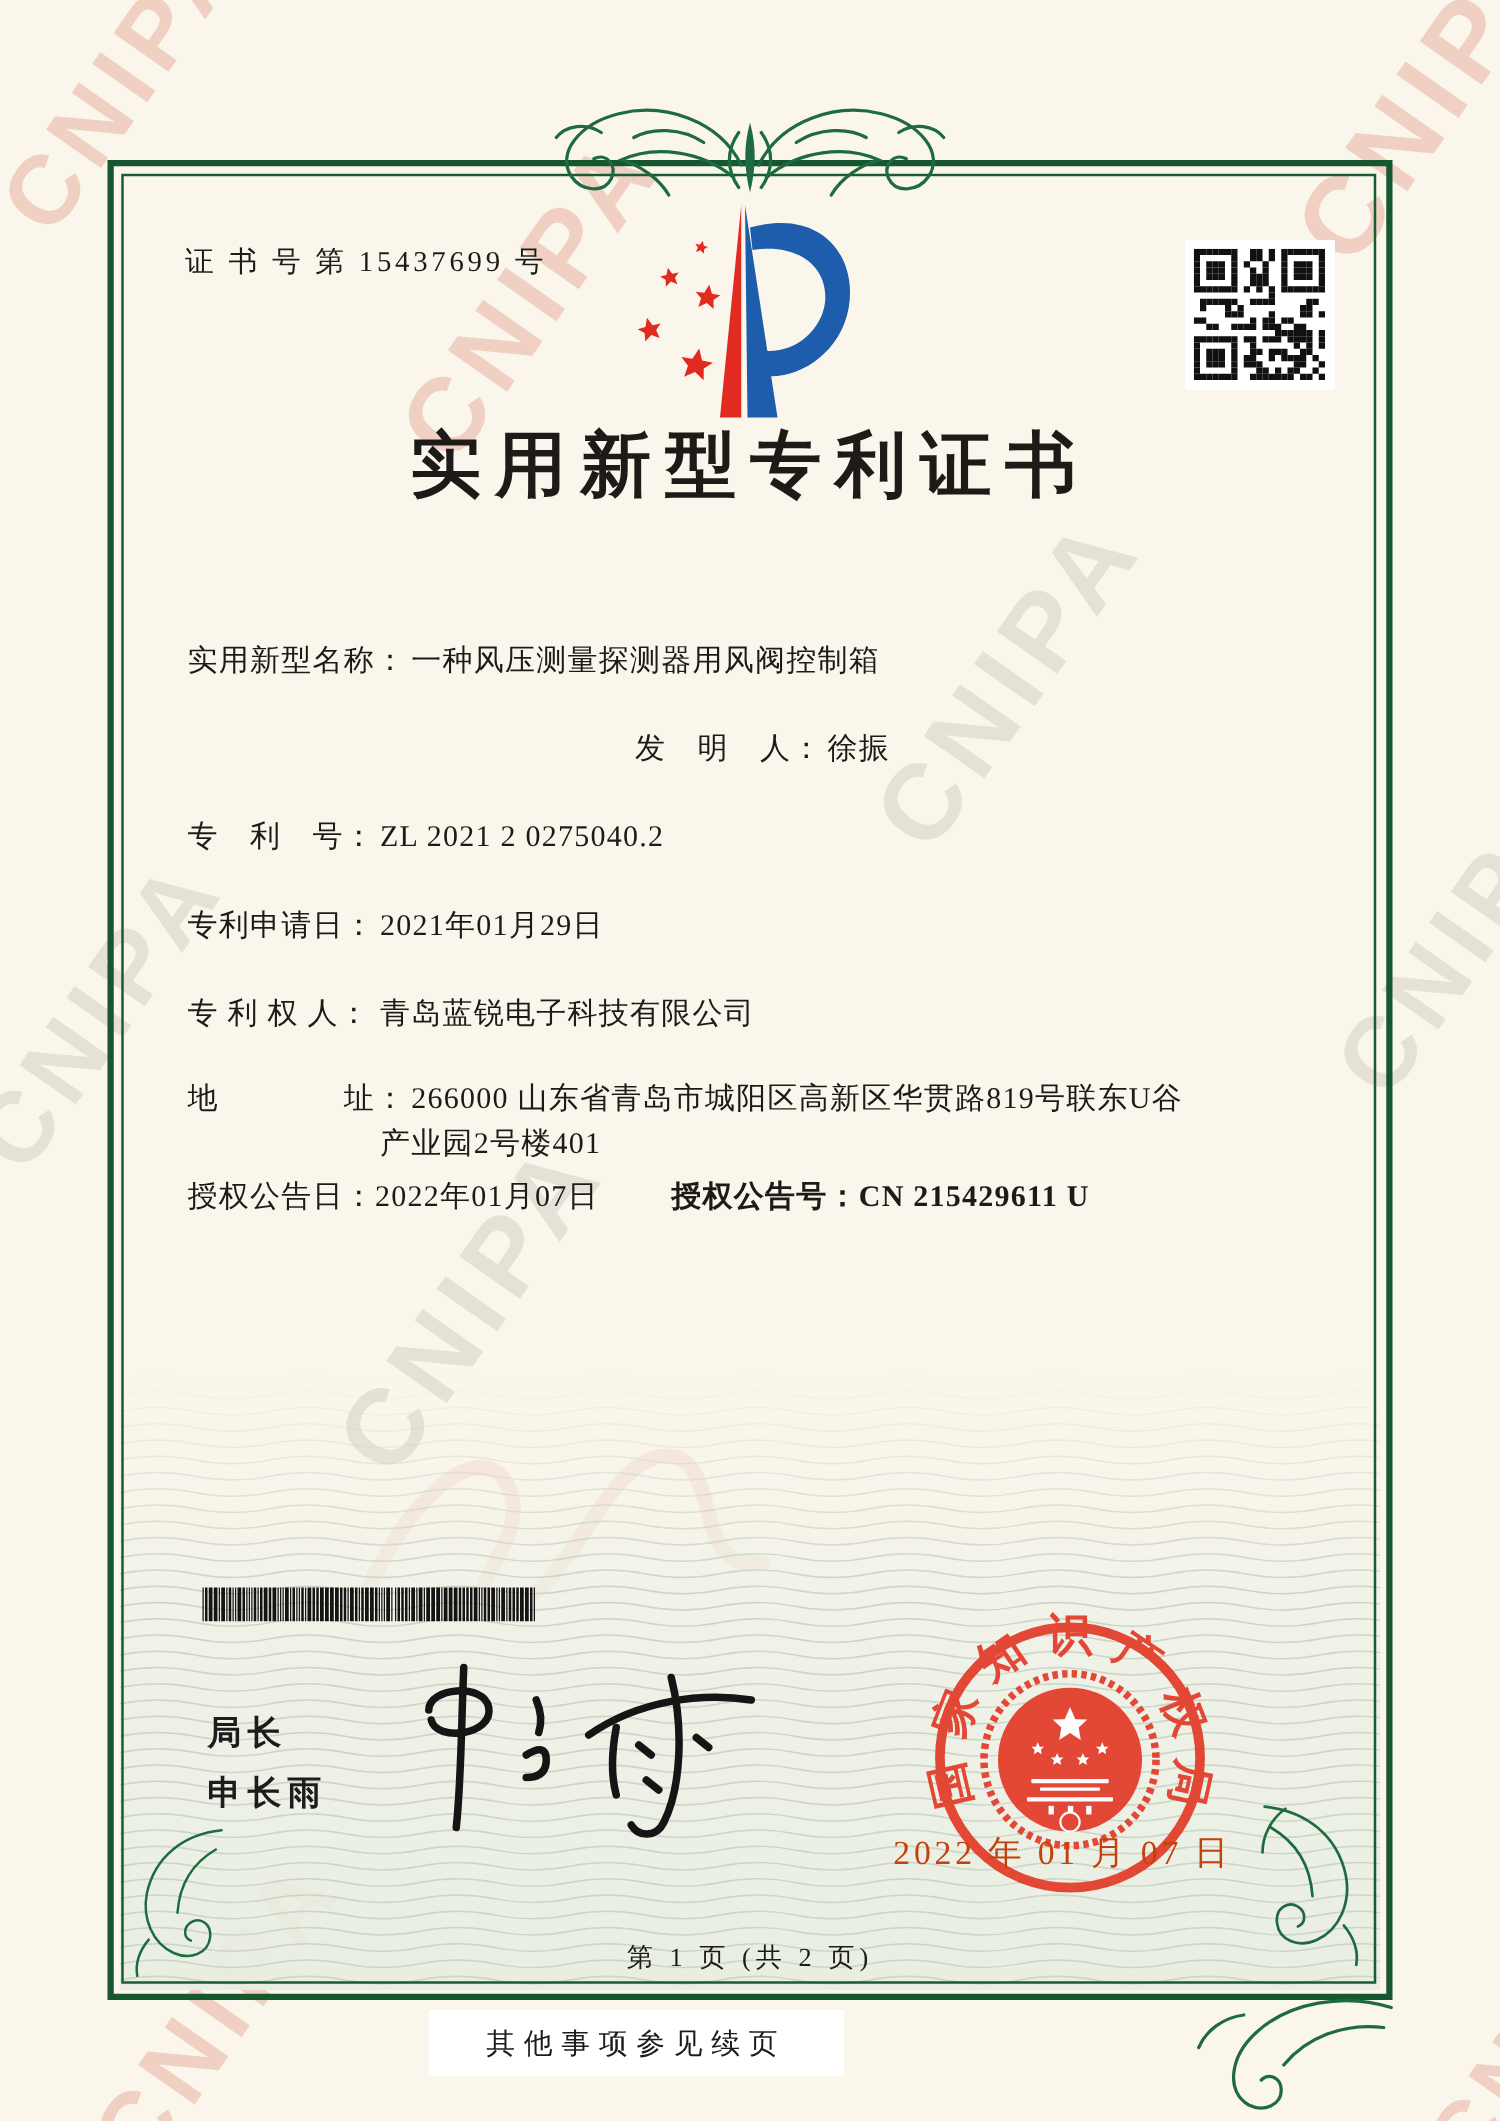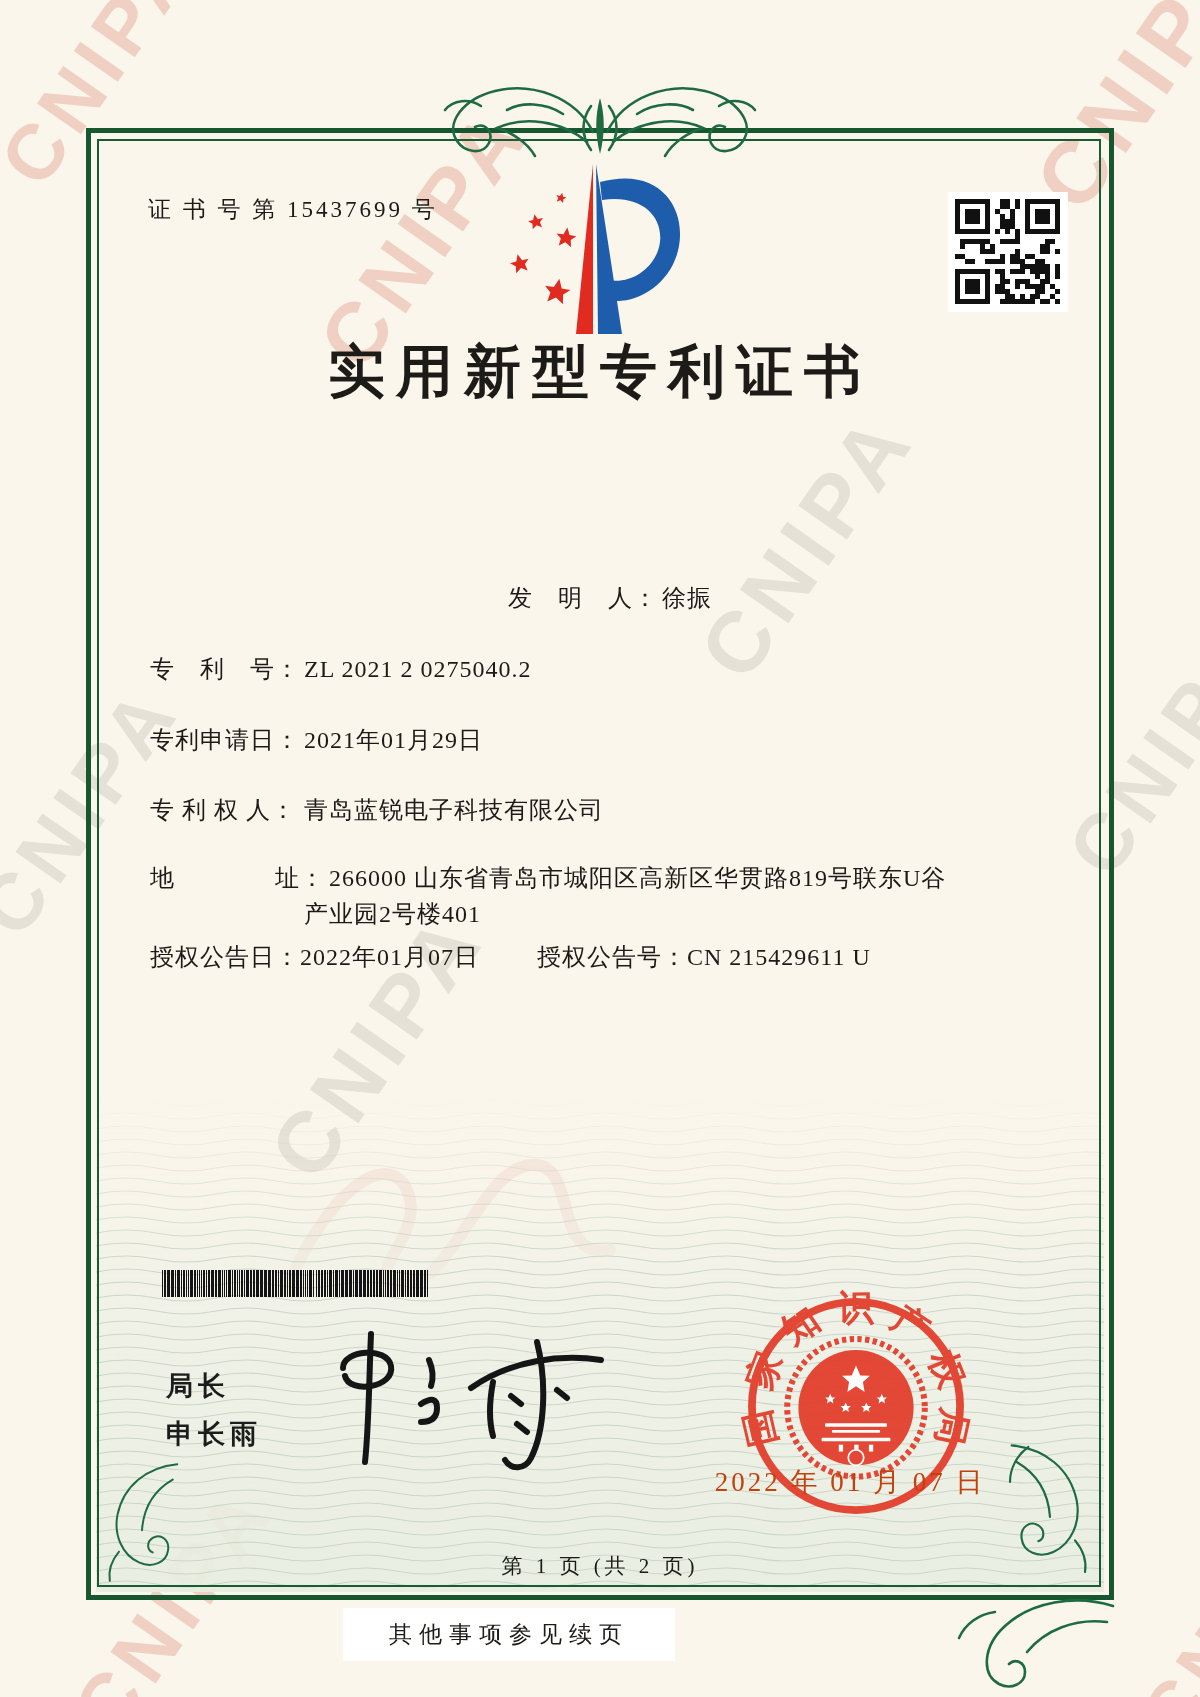--- a/index.html
+++ b/index.html
@@ -32,21 +32,21 @@
   #title{left:0;top:334px;width:1200px;text-align:center;font-size:57px;font-weight:700;
          letter-spacing:11px;z-index:3;}
 
   .row{left:150px;width:920px;font-size:24px;letter-spacing:1px;z-index:3;white-space:nowrap;}
   .row .lbl{display:inline-block;min-width:150px;}
   .row .val{margin-left:4px;}
   #row-name{top:512px;} #row-inventor{top:582px;text-align:center;} #row-patno{top:653px;}
   #row-filing{top:724px;} #row-patentee{top:794px;} #row-addr{top:862px;}
   #addr-line2{left:304px;top:898px;font-size:24px;letter-spacing:1px;z-index:3;}
   #row-grant{top:941px;}
-  #grant-no{margin-left:58px;}
+  #grant-no{margin-left:58px;font-weight:bold;}
 
   #paras{left:150px;top:990px;width:902px;font-size:22.5px;line-height:35px;
          text-align:justify;z-index:3;}
   #paras p{margin:0;text-indent:2em;}
 
   #barcode{left:162px;top:1270px;width:270px;height:27px;z-index:3;font-size:0;}
   #barcode span{display:inline-block;height:27px;background:#141414;vertical-align:top;}
 
   .director{left:166px;font-family:"Liberation Sans","DejaVu Sans",sans-serif;
             font-weight:700;font-size:27px;letter-spacing:5px;z-index:3;color:#1c1c1c;}
@@ -395,20 +395,23 @@
         <rect x="70" y="100" width="5" height="5" fill="#111"></rect>
         <rect x="75" y="100" width="5" height="5" fill="#111"></rect>
         <rect x="85" y="100" width="5" height="5" fill="#111"></rect>
         <rect x="90" y="100" width="5" height="5" fill="#111"></rect>
         <rect x="100" y="100" width="5" height="5" fill="#111"></rect>
       </svg>
   </div>
 
   <div id="title" class="abs content">实用新型专利证书</div>
 
+  <div id="row-name" class="abs row">
+    <span class="lbl">实用新型名称：</span><span class="val">一种风压测量探测器用风阀控制箱</span>
+  </div>
   <div id="row-inventor" class="abs row">
     <span class="lbl">发　明　人：</span><span class="val">徐振</span>
   </div>
   <div id="row-patno" class="abs row">
     <span class="lbl">专　利　号：</span><span class="val">ZL 2021 2 0275040.2</span>
   </div>
   <div id="row-filing" class="abs row">
     <span class="lbl">专利申请日：</span><span class="val">2021年01月29日</span>
   </div>
   <div id="row-patentee" class="abs row">

